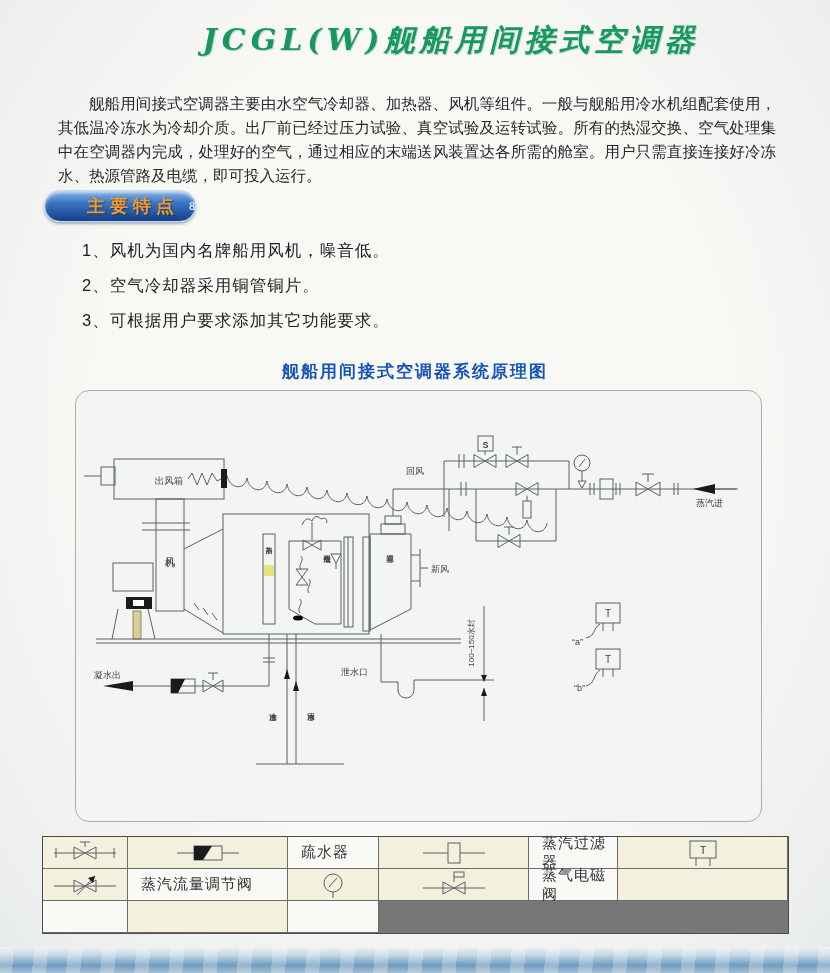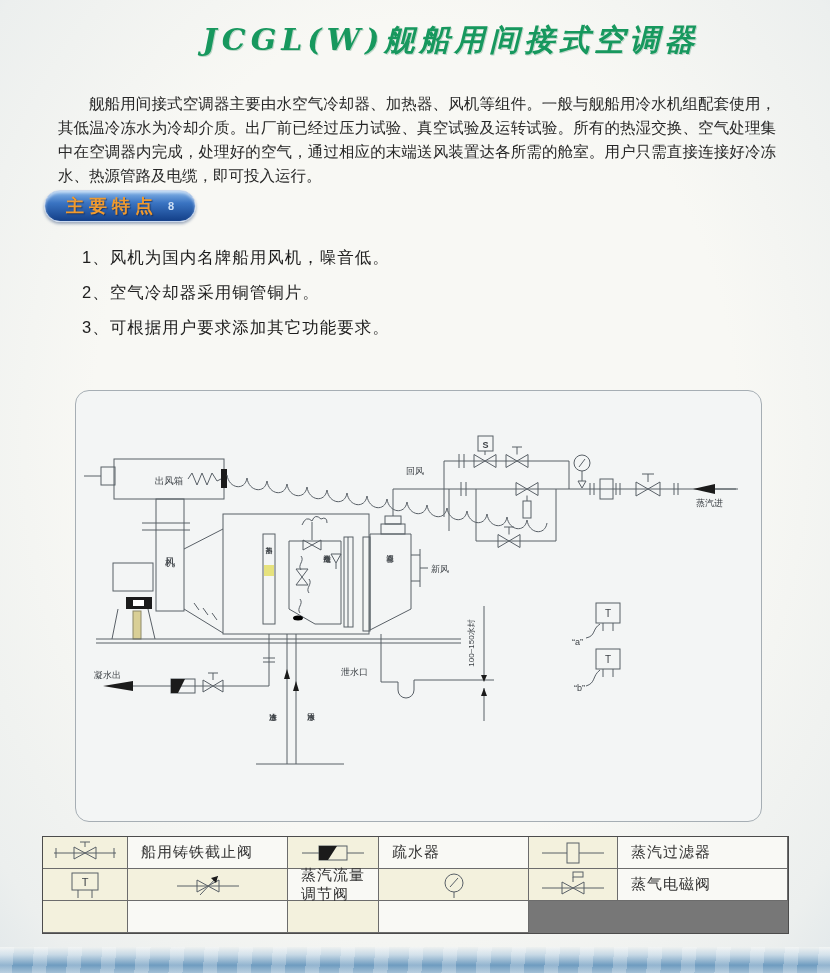--- a/index.html
+++ b/index.html
@@ -7,26 +7,26 @@
   .page{position:relative;width:830px;height:973px;overflow:hidden;
     background:radial-gradient(ellipse at 50% 45%, #f8f8f4 55%, #ecefee 90%, #e2e8ea 100%);}
   .page-title{position:absolute;top:20px;left:0;width:100%;text-align:center;
     font-family:"DejaVu Serif",serif;font-style:italic;font-weight:bold;
     font-size:30px;letter-spacing:5px;color:#17985e;text-shadow:1px 1px 0 rgba(20,120,70,.25);padding-left:36px;}
   .intro{position:absolute;top:92px;left:58px;width:718px;font-size:15.5px;line-height:1.55;
     color:#272727;text-align:justify;text-indent:2em;}
   .badge{position:absolute;top:190px;left:44px;width:150px;height:30px;border-radius:16px;
     background:linear-gradient(180deg,#86b6e9 0%,#3a74c2 40%,#133f88 100%);
     border:1px solid #c9d8ee;box-shadow:0 2px 3px rgba(30,60,110,.4), inset 0 2px 3px rgba(255,255,255,.55);
-    display:flex;align-items:center;justify-content:center;gap:9px;}
+    display:flex;align-items:center;justify-content:flex-end;gap:9px;}
   .badge-text{color:#f09a2e;font-weight:bold;font-size:18px;letter-spacing:5px;
     text-shadow:1px 1px 1px rgba(20,30,60,.6);}
   .badge-mark{color:#cfe0f5;font-size:11px;font-weight:bold;margin-left:1px;}
   .features{position:absolute;top:240px;left:82px;width:500px;}
-  .feature{font-size:16.5px;color:#1d1d1d;margin-bottom:13px;letter-spacing:1px;margin-top:7px;}
+  .feature{font-size:16.5px;color:#1d1d1d;margin-bottom:13px;letter-spacing:1px;}
   .diagram-title{position:absolute;top:360px;left:0;width:100%;text-align:center;
     font-size:17px;font-weight:bold;letter-spacing:2px;color:#1653b8;}
   .panel{position:absolute;top:390px;left:75px;width:685px;height:430px;
     border:1px solid #a6aeb4;border-radius:14px;background:#f3f5f5;}
   svg line,svg path,svg polyline,svg rect,svg circle,svg polygon{stroke:#596067;stroke-width:1;fill:none;}
   svg .fb{fill:#1b1b1b;stroke:none;}
   svg .wb{fill:#ffffff;stroke:none;}
   svg .hl{fill:#e6e27d;stroke:none;}
   svg .tan{fill:#d9cf96;stroke:#8e8a6a;}
   svg text{fill:#3a3f44;stroke:none;font-family:"Liberation Sans",sans-serif;}
@@ -56,20 +56,21 @@
     <span class="badge-text">主要特点</span>
     <span class="badge-mark">8</span>
   </div>
 
   <div class="features">
     <div class="feature">1、风机为国内名牌船用风机，噪音低。</div>
     <div class="feature">2、空气冷却器采用铜管铜片。</div>
     <div class="feature">3、可根据用户要求添加其它功能要求。</div>
   </div>
 
+  <div class="diagram-title">舰船用间接式空调器系统原理图</div>
 
   <div class="panel">
     <svg width="685" height="430" viewBox="0 0 685 430">
 
       <line x1="8" y1="85" x2="25" y2="85"></line>
       <rect x="25" y="76" width="14" height="18"></rect>
       <rect x="38" y="68" width="110" height="40"></rect>
       <text x="93" y="93" font-size="9.5" text-anchor="middle">出风箱</text>
       <polyline points="112,88 116,82 121,94 126,82 131,94 136,82 141,90 145,88"></polyline>
       <rect class="fb" x="145" y="78" width="6" height="19"></rect>
@@ -222,21 +223,20 @@
     <div class="sym">
       <svg width="66" height="28" viewBox="0 0 66 28">
         <line x1="2" y1="14" x2="64" y2="14"></line>
           <line x1="4" y1="9" x2="4" y2="19"></line>
           <line x1="62" y1="9" x2="62" y2="19"></line>
         <polygon points="22,8 44,20 44,8 22,20"></polygon>
           <line x1="33" y1="8" x2="33" y2="3"></line>
           <line x1="28" y1="3" x2="38" y2="3"></line>
       </svg>
     </div>
-    <div class="lab">船用铸铁截止阀</div>
     <div class="sym">
       <svg width="66" height="28" viewBox="0 0 66 28">
         <line x1="2" y1="14" x2="19" y2="14"></line>
           <rect x="19" y="7" width="28" height="14"></rect>
         <polygon class="fb" points="19,7 37,7 28,21 19,21"></polygon>
           <line x1="47" y1="14" x2="64" y2="14"></line>
       </svg>
     </div>
     <div class="lab">疏水器</div>
     <div class="sym">

